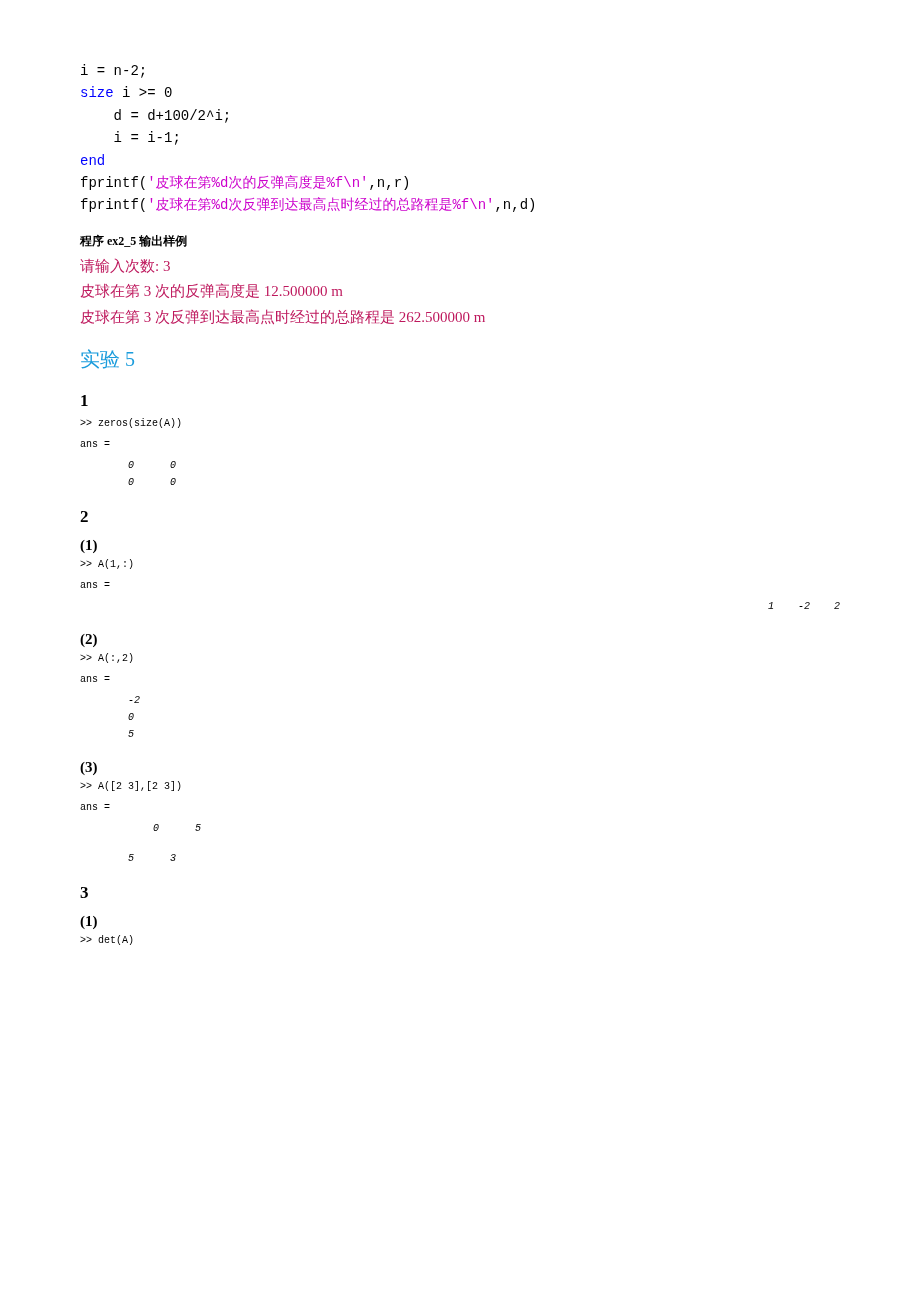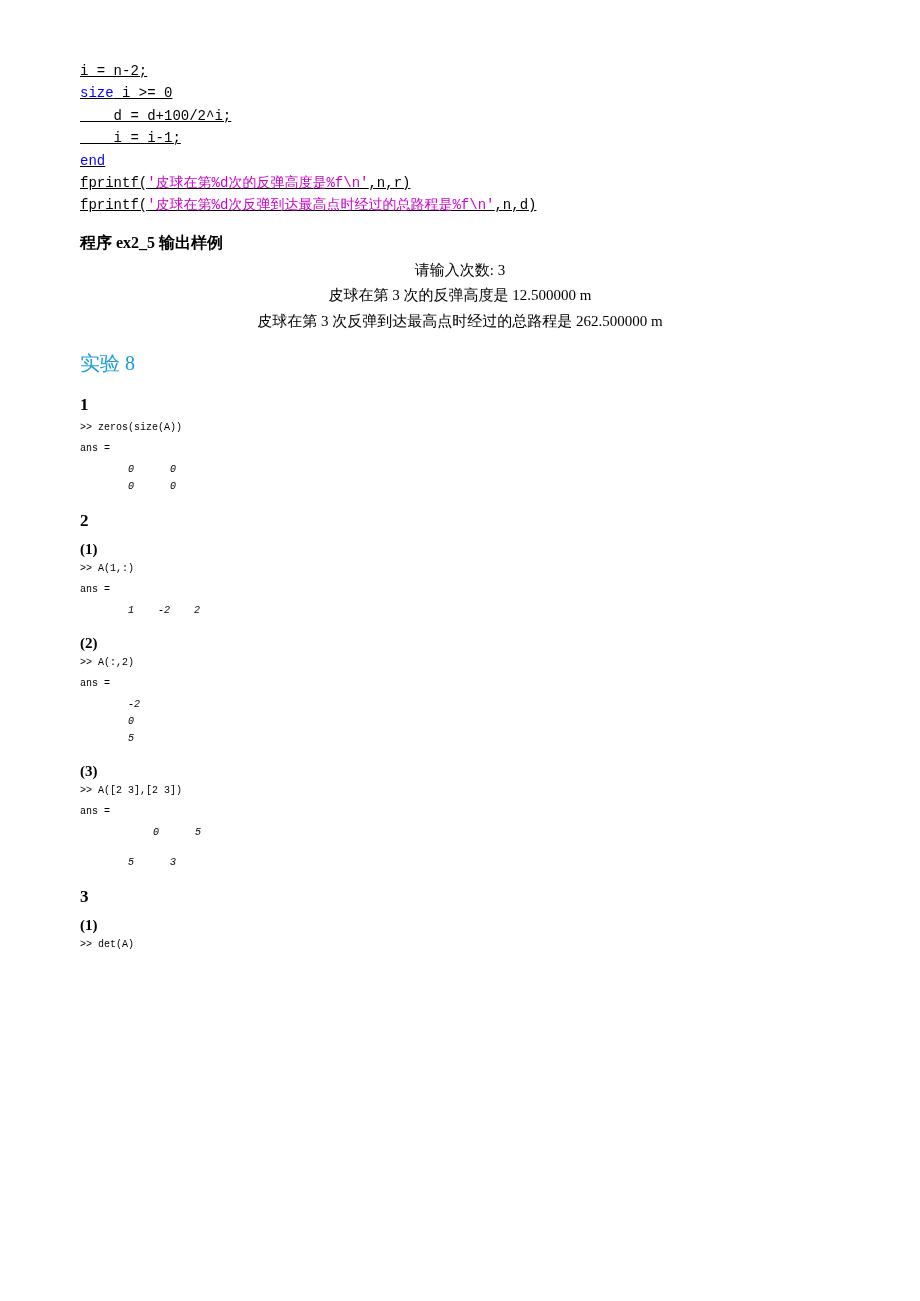--- a/index.html
+++ b/index.html
@@ -17,21 +17,20 @@
       min-height: 1301px;
       padding: 60px 80px;
     }
 
     .code-block {
       font-family: 'Courier New', Courier, monospace;
       font-size: 14px;
       color: #000000;
       line-height: 1.6;
       margin-bottom: 8px;
-      text-decoration: underline;
     }
 
     .code-keyword {
       color: #0000ff;
     }
 
     .code-string {
       color: #cc00cc;
     }
 
@@ -55,23 +54,22 @@
       font-size: 15px;
       font-weight: bold;
       margin-top: 10px;
       margin-bottom: 2px;
       font-family: 'Times New Roman', Times, serif;
     }
 
     .output-text {
       font-family: 'Times New Roman', Times, serif;
       font-size: 15px;
-      color: #000000;
+      color: #be185d;
       line-height: 1.7;
-      text-align: center;
     }
 
     .matlab-output {
       font-family: 'Courier New', Courier, monospace;
       font-size: 10px;
       color: #000;
       line-height: 1.7;
       margin-left: 0;
     }
 
@@ -90,45 +88,45 @@
     <div>i = n-2;</div>
     <div><span class="code-keyword">size</span> i &gt;= 0</div>
     <div>&nbsp;&nbsp;&nbsp;&nbsp;d = d+100/2^i;</div>
     <div>&nbsp;&nbsp;&nbsp;&nbsp;i = i-1;</div>
     <div><span class="code-keyword">end</span></div>
     <div>fprintf(<span class="code-string">'皮球在第%d次的反弹高度是%f\n'</span>,n,r)</div>
     <div>fprintf(<span class="code-string">'皮球在第%d次反弹到达最高点时经过的总路程是%f\n'</span>,n,d)</div>
   </div>
 
   <div class="mt16 mb8">
-    <div style="font-size:16px; font-weight:bold; margin-bottom:4px;">
+    <div style="font-size:12px; font-weight:bold; margin-bottom:4px;">
       程序 ex2_5 输出样例
     </div>
     <div class="output-text">请输入次数: 3</div>
     <div class="output-text">皮球在第 3 次的反弹高度是 12.500000 m</div>
     <div class="output-text">皮球在第 3 次反弹到达最高点时经过的总路程是 262.500000 m</div>
   </div>
 
-  <div class="section-title mt16 mb8">实验 8</div>
+  <div class="section-title mt16 mb8">实验 5</div>
 
   <div class="section-number mb4">1</div>
   <div class="matlab-output mb4">&gt;&gt; zeros(size(A))</div>
   <div class="matlab-output mb4">ans =</div>
   <div class="matlab-output mb16">
     <div style="margin-left:48px;">0&nbsp;&nbsp;&nbsp;&nbsp;&nbsp;&nbsp;0</div>
     <div style="margin-left:48px;">0&nbsp;&nbsp;&nbsp;&nbsp;&nbsp;&nbsp;0</div>
   </div>
 
   <div class="section-number mb4 mt8">2</div>
 
   <div class="sub-number mb2">(1)</div>
   <div class="matlab-output mb4">&gt;&gt; A(1,:)</div>
   <div class="matlab-output mb4">ans =</div>
   <div class="matlab-output mb16">
-    <div style="margin-left:48px;">1&nbsp;&nbsp;&nbsp;&nbsp;-2&nbsp;&nbsp;&nbsp;&nbsp;2</div>
+    <div style="margin-left:48px;text-align:right;">1&nbsp;&nbsp;&nbsp;&nbsp;-2&nbsp;&nbsp;&nbsp;&nbsp;2</div>
   </div>
 
   <div class="sub-number mb2">(2)</div>
   <div class="matlab-output mb4">&gt;&gt; A(:,2)</div>
   <div class="matlab-output mb4">ans =</div>
   <div class="matlab-output mb16">
     <div style="margin-left:48px;">-2</div>
     <div style="margin-left:48px;">0</div>
     <div style="margin-left:48px;">5</div>
   </div>

